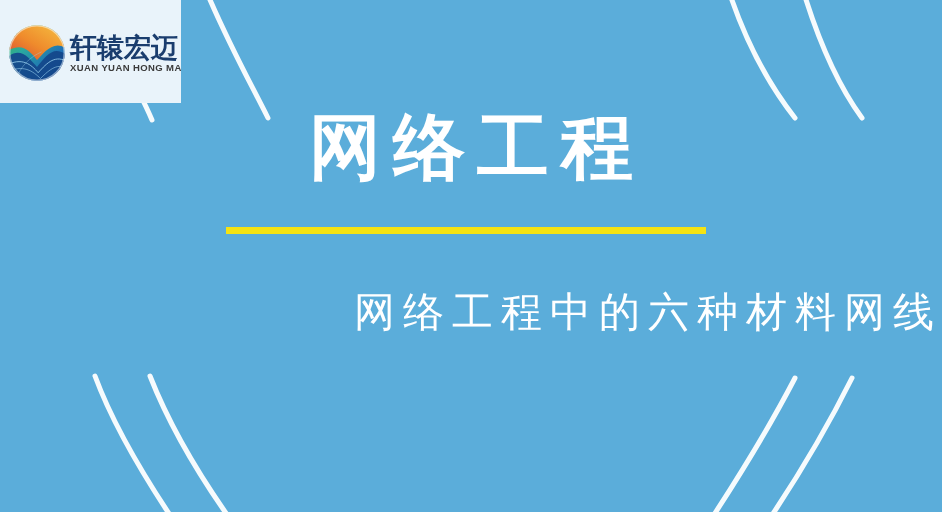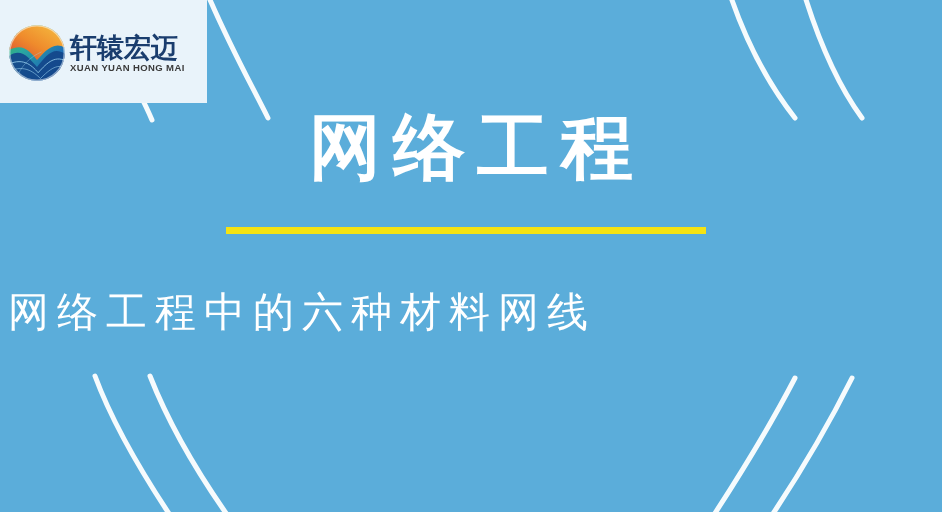--- a/index.html
+++ b/index.html
@@ -20,21 +20,21 @@
     left: 0; top: 0;
     width: 942px;
     height: 512px;
     pointer-events: none;
   }
   
   #logo-box {
     position: absolute;
     left: 0;
     top: 0;
-    width: 207px;
+    width: 181px;
     height: 103px;
     background: #e9f3fa;
     overflow: hidden;
   }
   #logo-inner {
     position: absolute;
     left: 8px;
     top: 22px;
     width: 172px;
     height: 62px;
@@ -93,21 +93,21 @@
     top: 227px;
     width: 480px;
     height: 7px;
     background: #f5e313;
   }
   #subtitle {
     position: absolute;
     left: 0;
     top: 288px;
     width: 942px;
-    text-align: left;
+    text-align: right;
     font-family: "DejaVu Sans", sans-serif;
     font-size: 41px;
     font-weight: normal;
     color: #ffffff;
     letter-spacing: 8px;
     text-indent: 8px;
     line-height: 1.2;
     white-space: nowrap;
   }
 </style>

